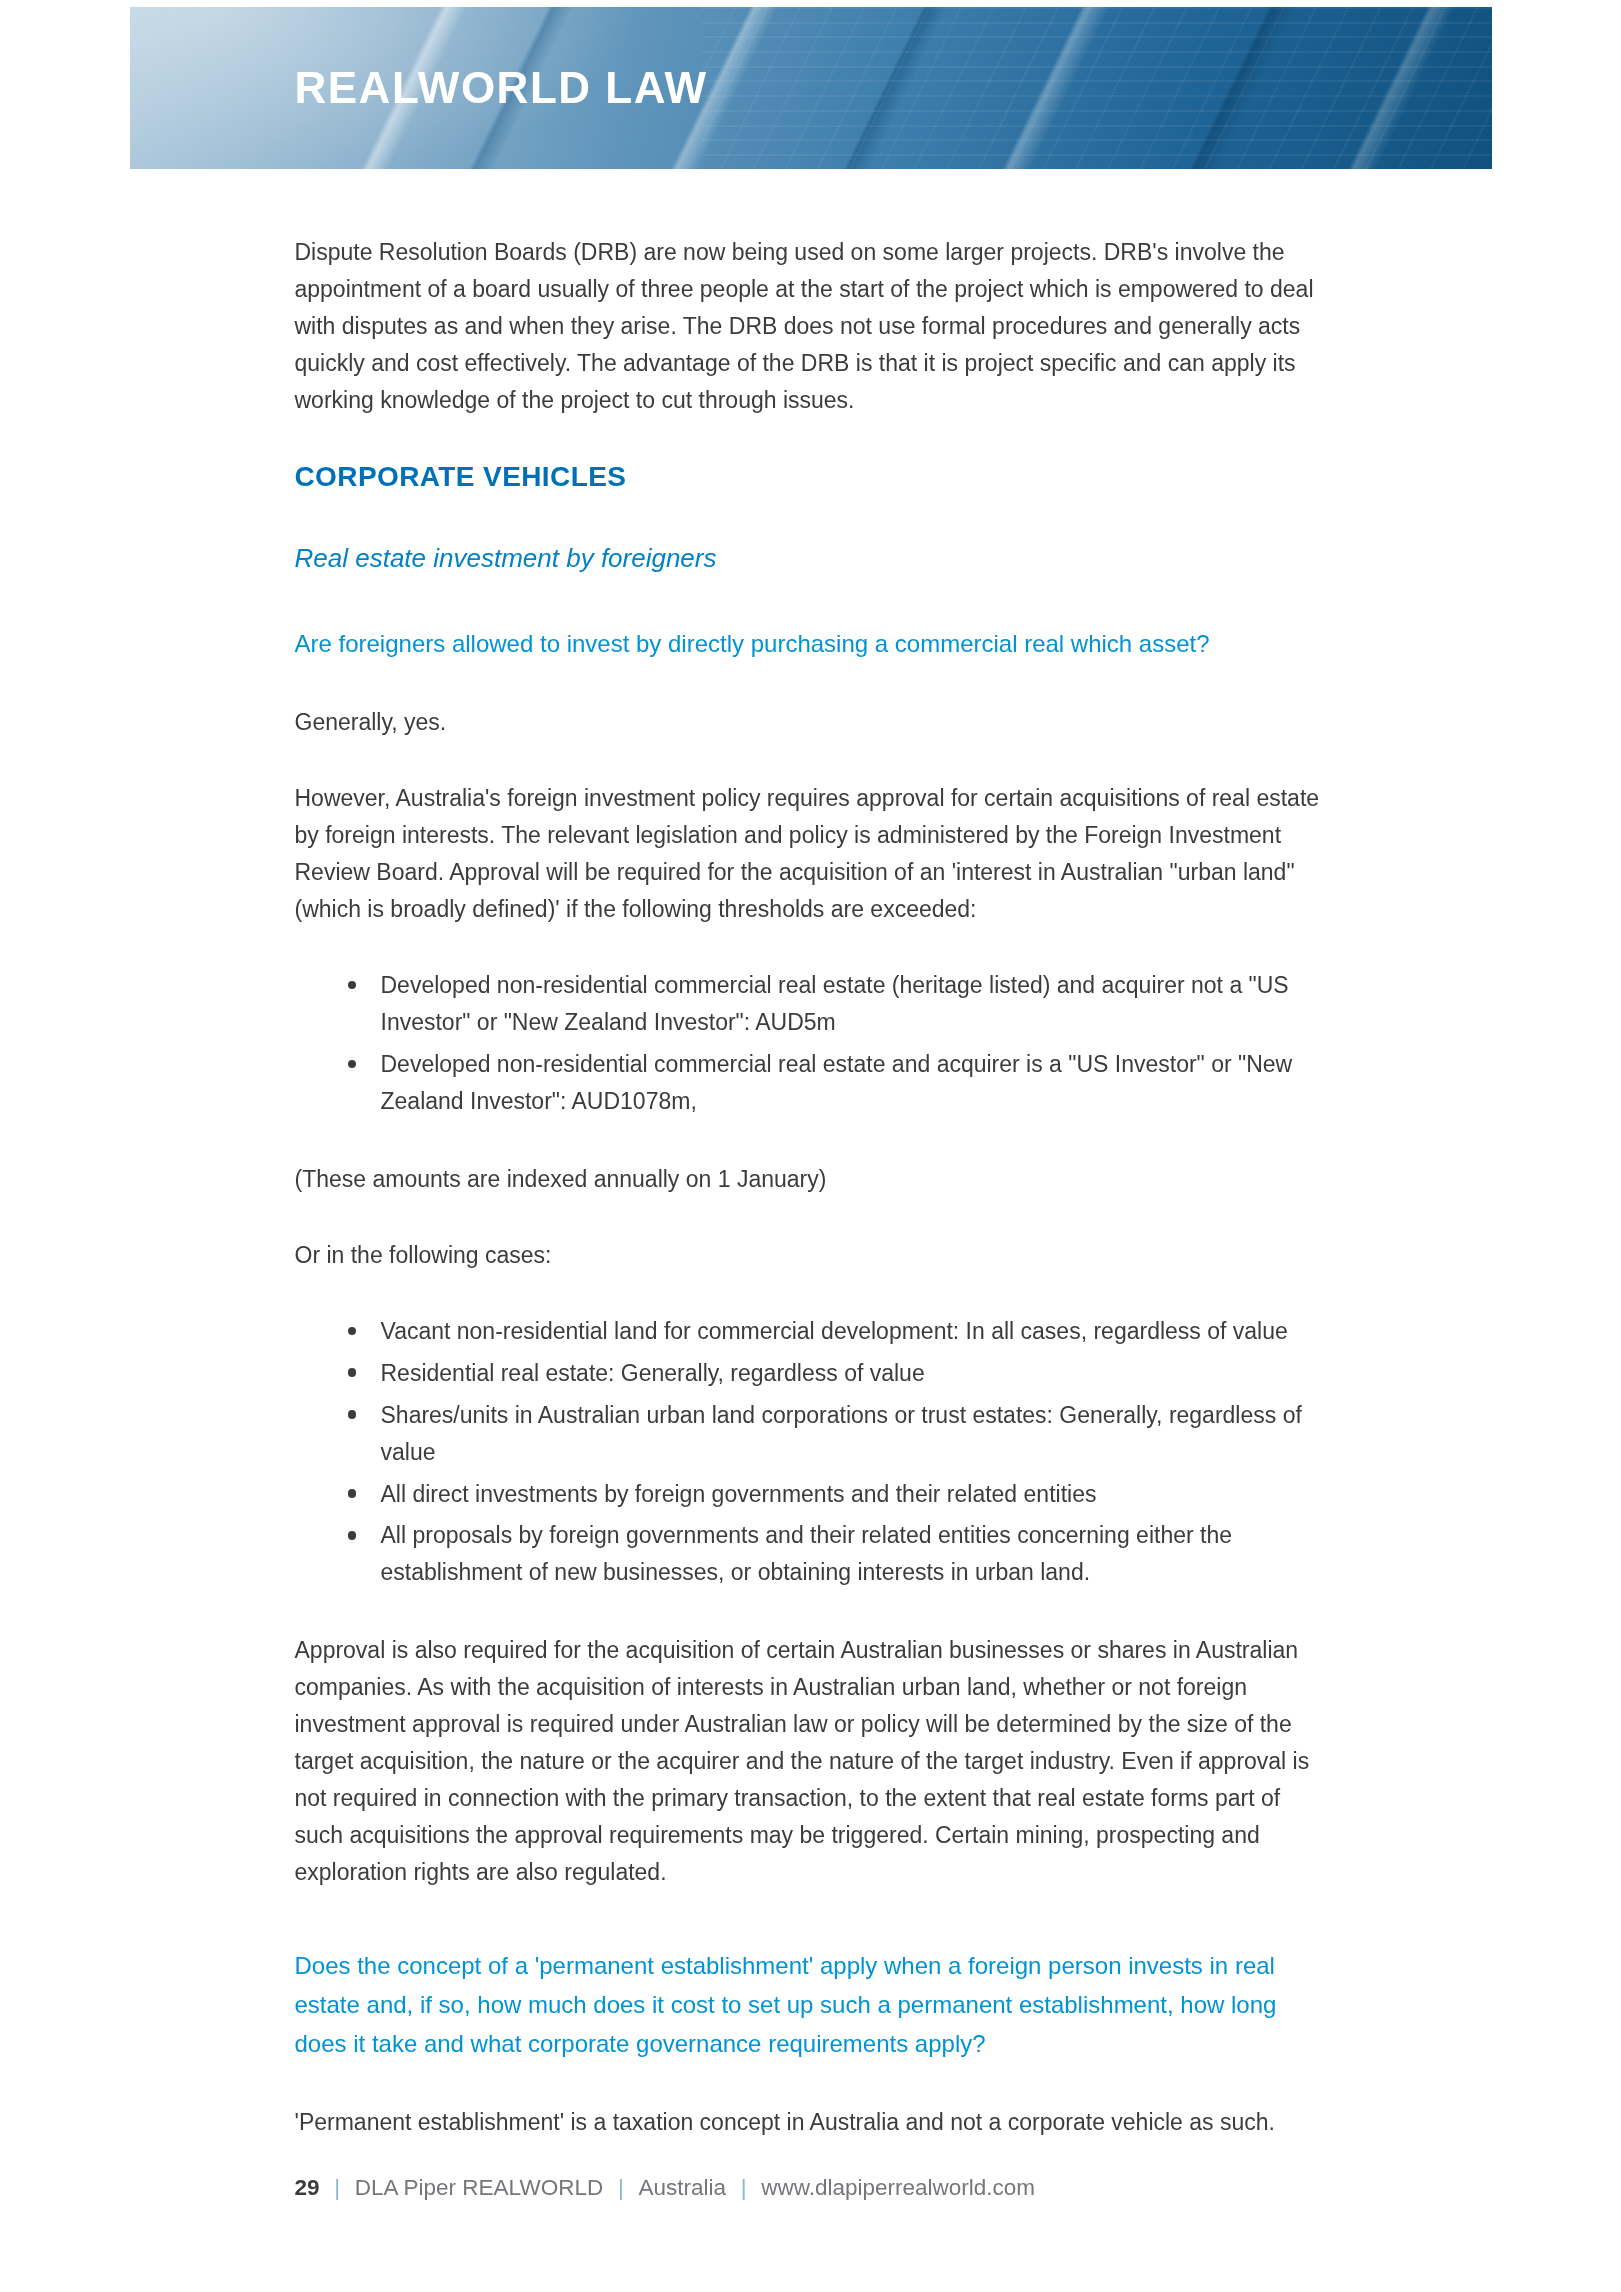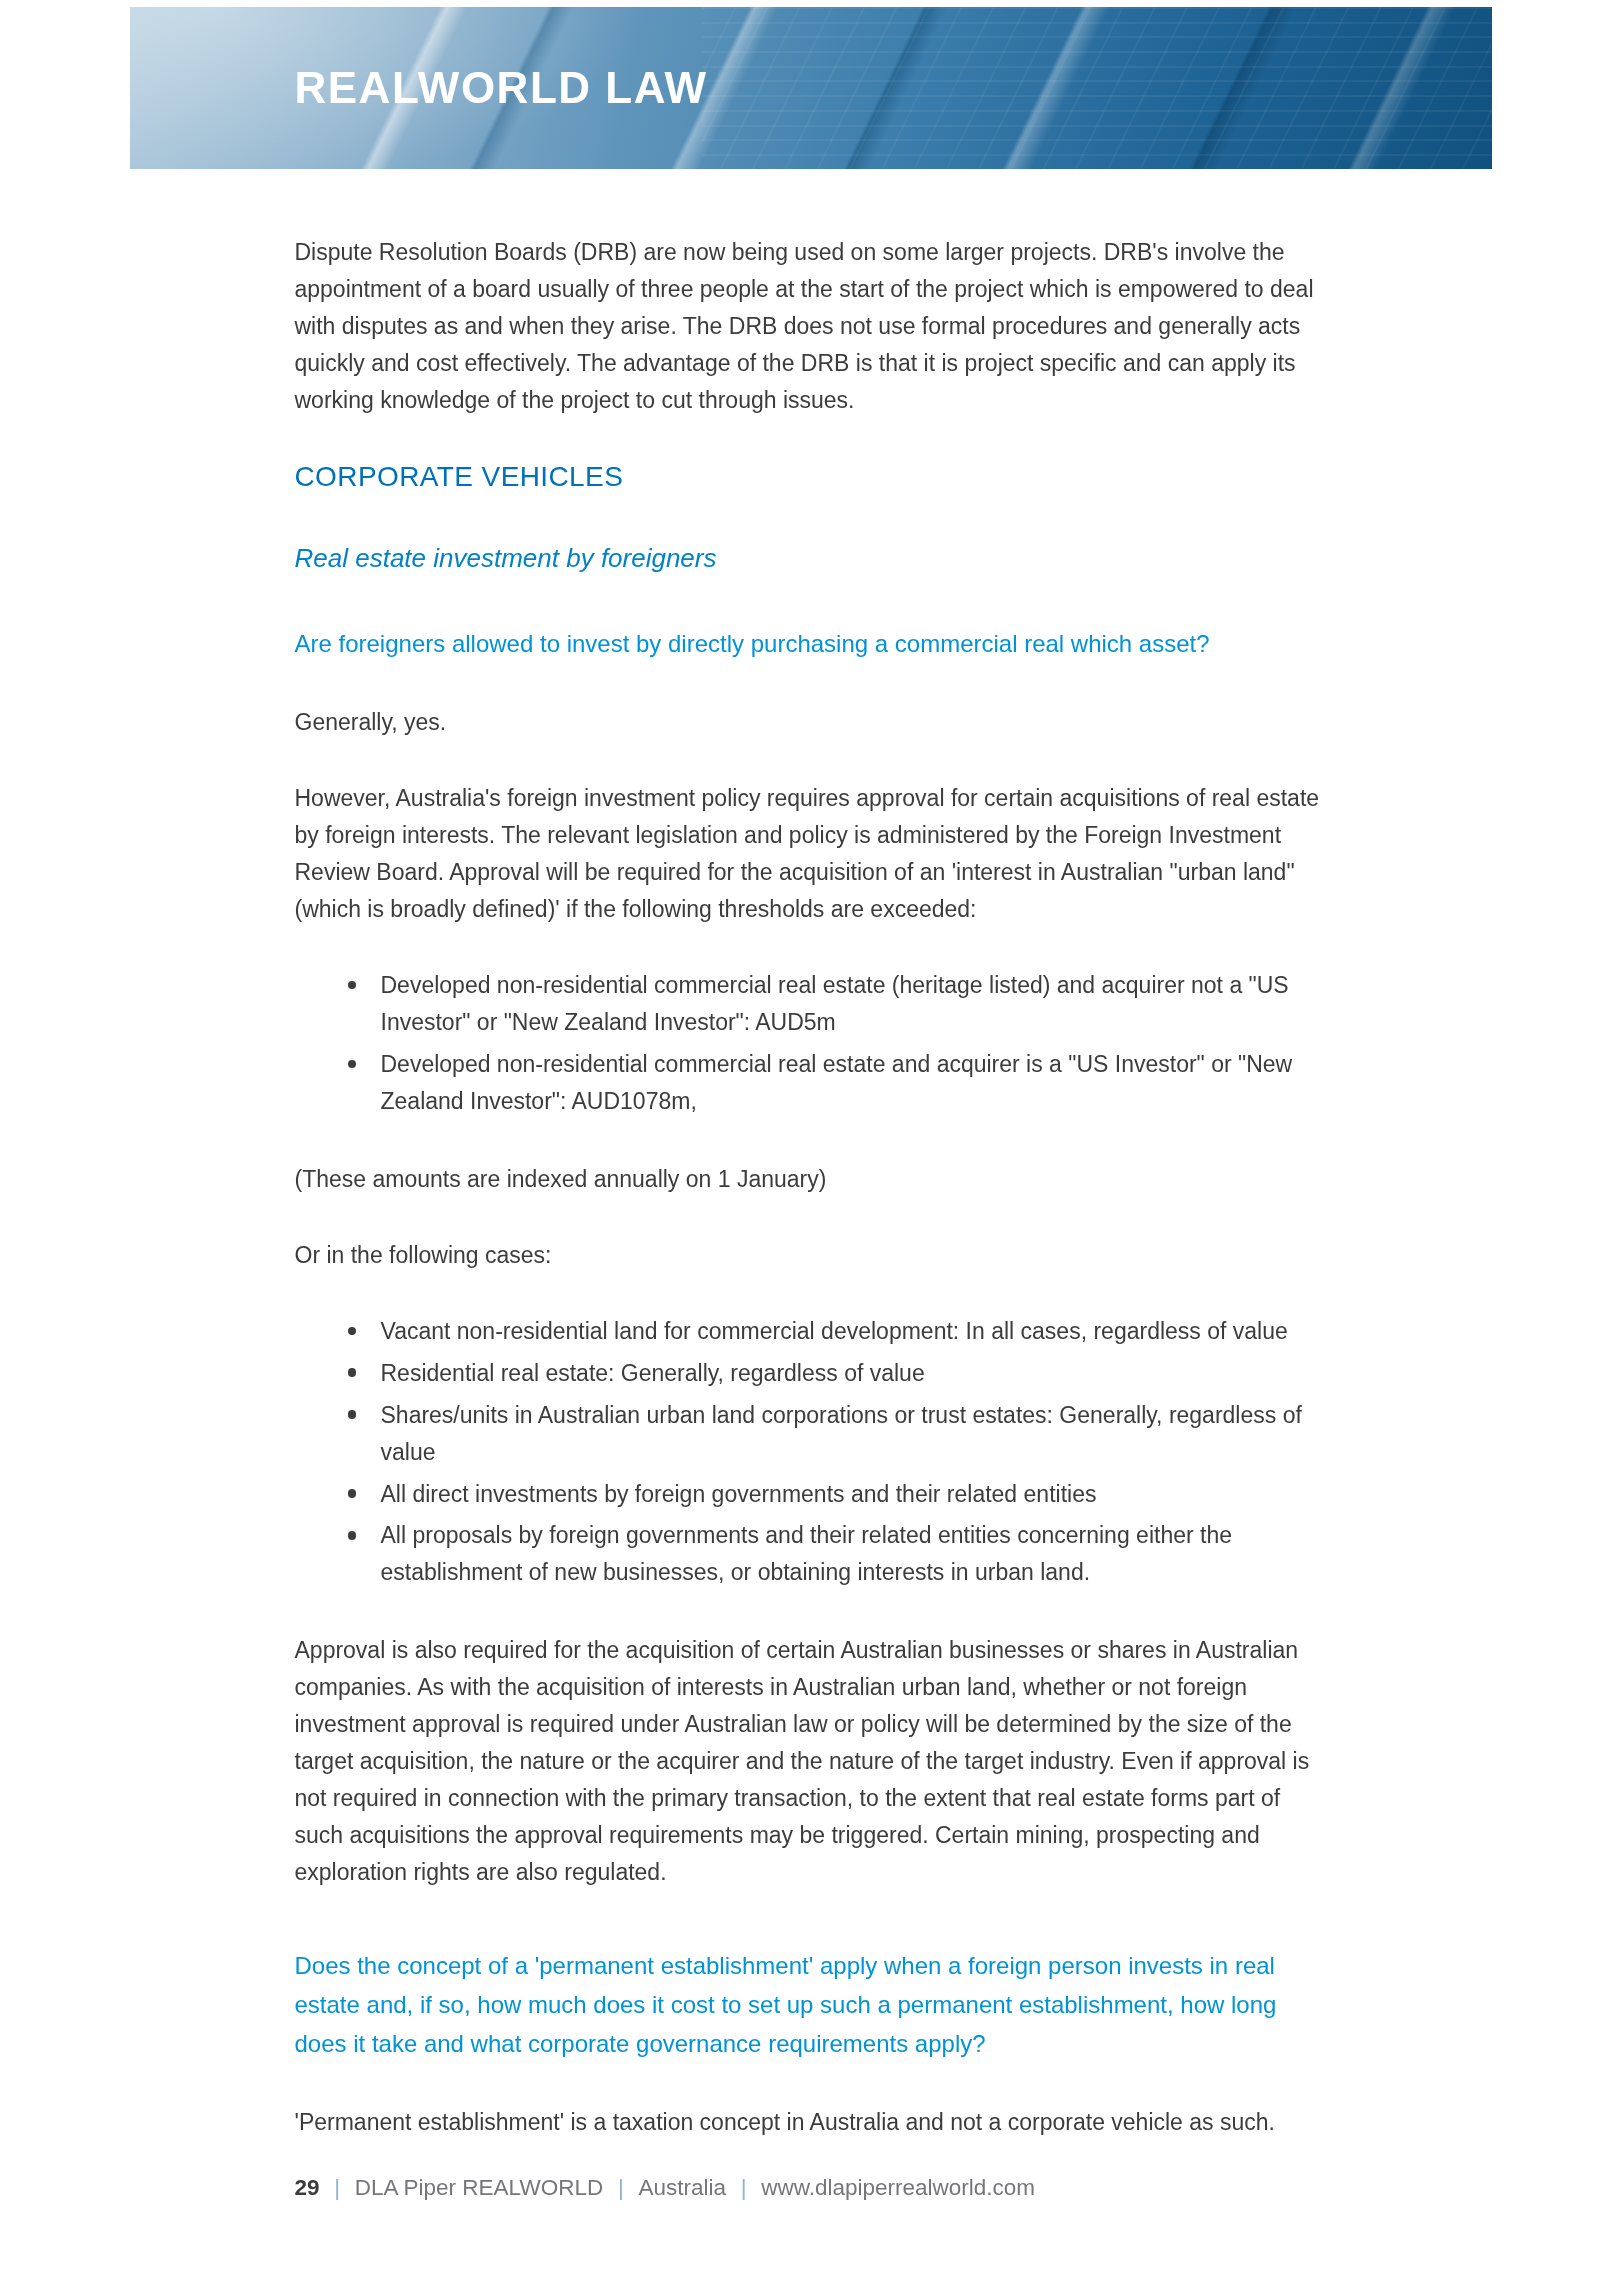--- a/index.html
+++ b/index.html
@@ -66,21 +66,21 @@
     font-size: 23px;
     line-height: 37px;
   }
 
   p.body { margin: 0 0 39px; }
 
   h2.section {
     margin: 27.4px 0 45px;
     color: #0070b9;
     font-size: 28px;
-    font-weight: normal;
+    font-weight: bold;
     letter-spacing: 0.4px;
   }
   h3.subsection {
     margin: 0 0 47px;
     color: #0082c8;
     font-size: 26px;
     font-style: italic;
     font-weight: normal;
   }
   h4.question {

